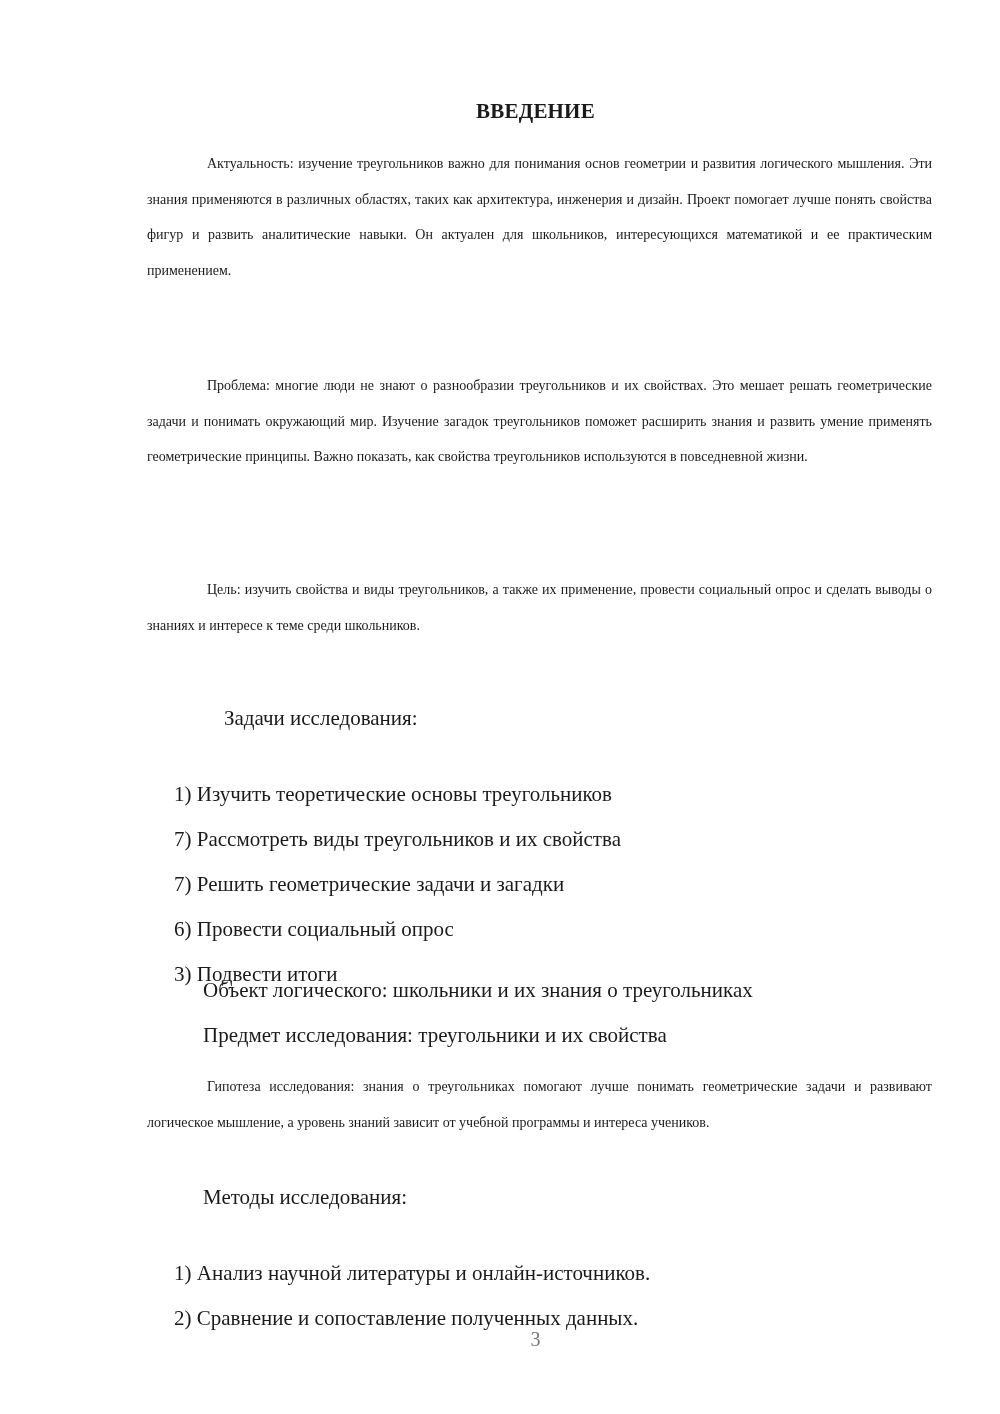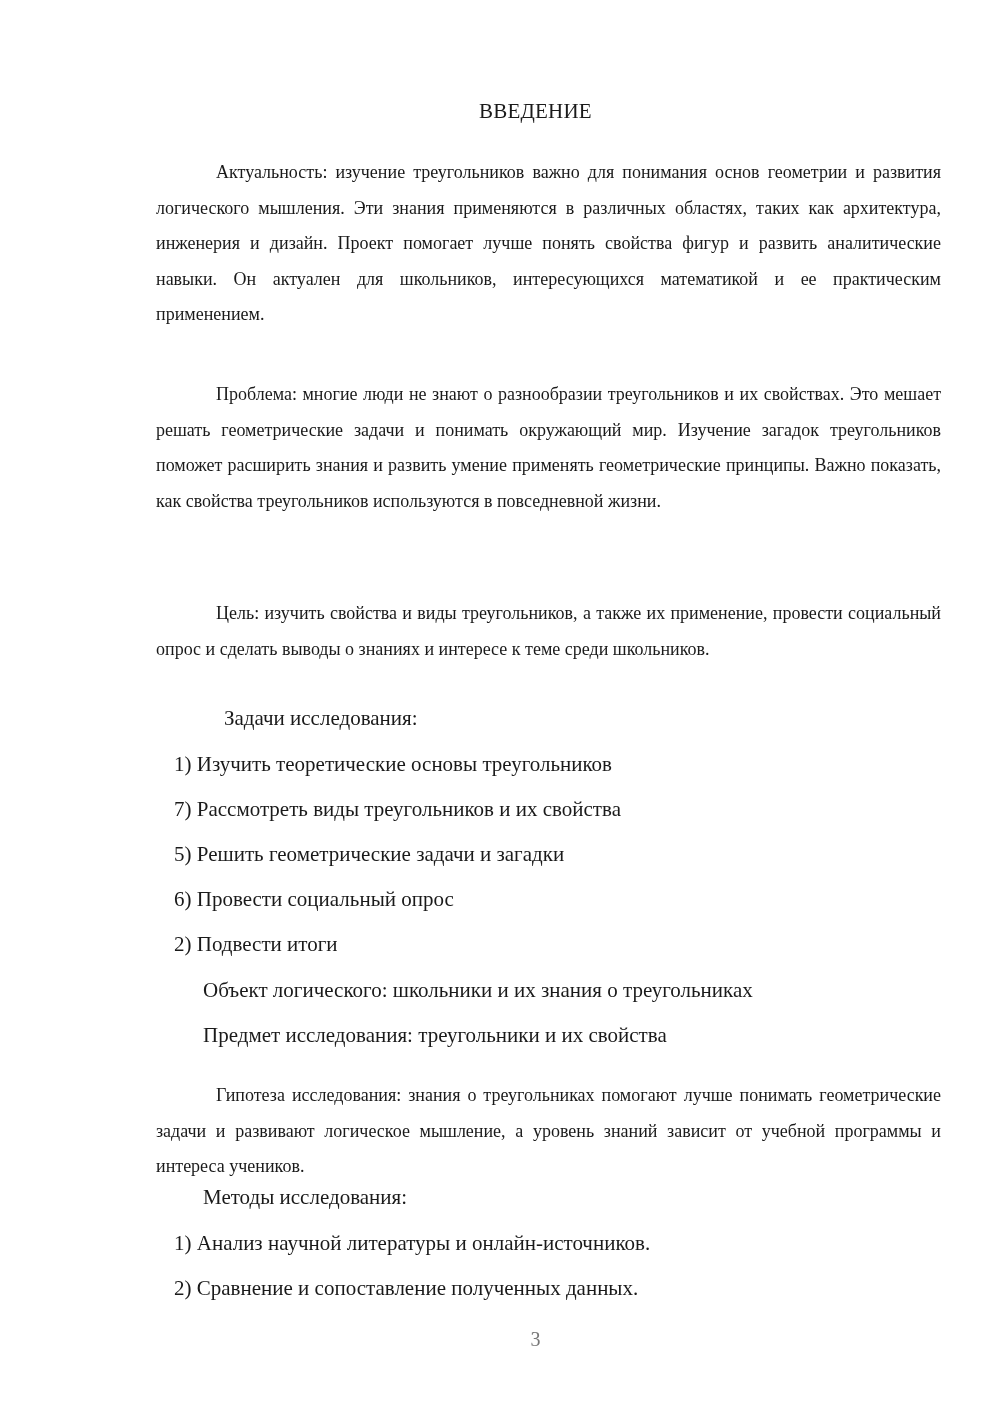--- a/index.html
+++ b/index.html
@@ -20,44 +20,44 @@
       left: 143px;
       top: 0;
       width: 785px;
     }
     .title {
       position: absolute;
       left: 0;
       width: 785px;
       top: 97px;
       text-align: center;
-      font-weight: normal;
+      font-weight: bold;
       font-size: 21px;
       line-height: 28px;
       letter-spacing: 0.2px;
     }
     .para {
       position: absolute;
       left: 0;
       width: 785px;
-      font-size: 18px;
+      font-size: 14px;
       line-height: 35.5px;
       text-align: justify;
       text-indent: 60px;
-      margin: 13px;
+      margin: 4px;
     }
     .para.last-left { text-align-last: left; }
     .line {
       position: absolute;
       font-size: 21px;
       line-height: 28px;
       white-space: nowrap;
     }
     .indent-60 { left: 60px; }
-    .list-item { left: 31px; }
+    .list-item { left: 31px; margin-top: 30px; }
     .page-number {
       position: absolute;
       left: 0;
       width: 785px;
       top: 1328px;
       text-align: center;
       font-size: 20px;
       color: #777777;
     }
   </style>
@@ -65,29 +65,29 @@
 <body>
 
 <div class="page">
 
   <div class="title">ВВЕДЕНИЕ</div>
 
   <p class="para last-left" style="top:142px;">Актуальность: изучение треугольников важно для понимания основ геометрии и развития логического мышления. Эти знания применяются в различных областях, таких как архитектура, инженерия и дизайн. Проект помогает лучше понять свойства фигур и развить аналитические навыки. Он актуален для школьников, интересующихся математикой и ее практическим применением.</p>
 
   <p class="para last-left" style="top:364px;">Проблема: многие люди не знают о разнообразии треугольников и их свойствах. Это мешает решать геометрические задачи и понимать окружающий мир. Изучение загадок треугольников поможет расширить знания и развить умение применять геометрические принципы. Важно показать, как свойства треугольников используются в повседневной жизни.</p>
 
-  <p class="para last-left" style="top:583px;">Цель: изучить свойства и виды треугольников, а также их применение, провести социальный опрос и сделать выводы о знаниях и интересе к теме среди школьников.</p>
+  <p class="para last-left" style="top:568px;">Цель: изучить свойства и виды треугольников, а также их применение, провести социальный опрос и сделать выводы о знаниях и интересе к теме среди школьников.</p>
 
   <div class="line indent-60" style="top:704px;margin-left:21px;">Задачи исследования:</div>
 
   <div class="line list-item" style="top:750px;">1) Изучить теоретические основы треугольников</div>
   <div class="line list-item" style="top:795px;">7) Рассмотреть виды треугольников и их свойства</div>
-  <div class="line list-item" style="top:840px;">5) Решить геометрические задачи и загадки</div>
+  <div class="line list-item" style="top:840px;">7) Решить геометрические задачи и загадки</div>
   <div class="line list-item" style="top:885px;">6) Провести социальный опрос</div>
-  <div class="line list-item" style="top:930px;">2) Подвести итоги</div>
+  <div class="line list-item" style="top:930px;">3) Подвести итоги</div>
 
   <div class="line indent-60" style="top:976px;">Объект логического: школьники и их знания о треугольниках</div>
 
   <div class="line indent-60" style="top:1021px;">Предмет исследования: треугольники и их свойства</div>
 
   <p class="para last-left" style="top:1065px;">Гипотеза исследования: знания о треугольниках помогают лучше понимать геометрические задачи и развивают логическое мышление, а уровень знаний зависит от учебной программы и интереса учеников.</p>
 
   <div class="line indent-60" style="top:1183px;">Методы исследования:</div>
 
   <div class="line list-item" style="top:1229px;">1) Анализ научной литературы и онлайн-источников.</div>

